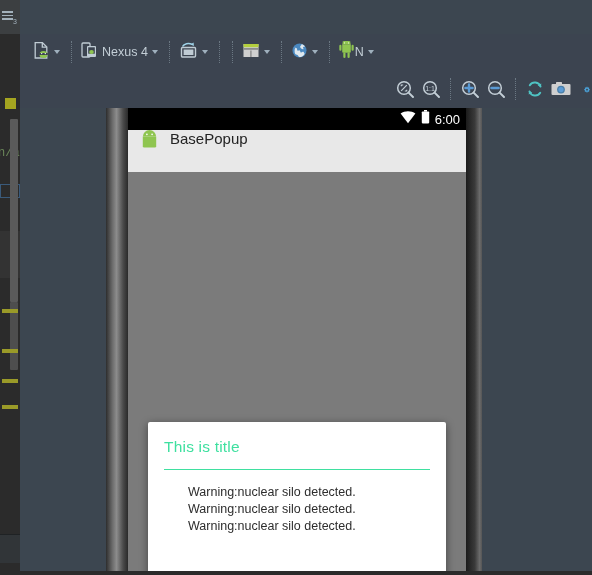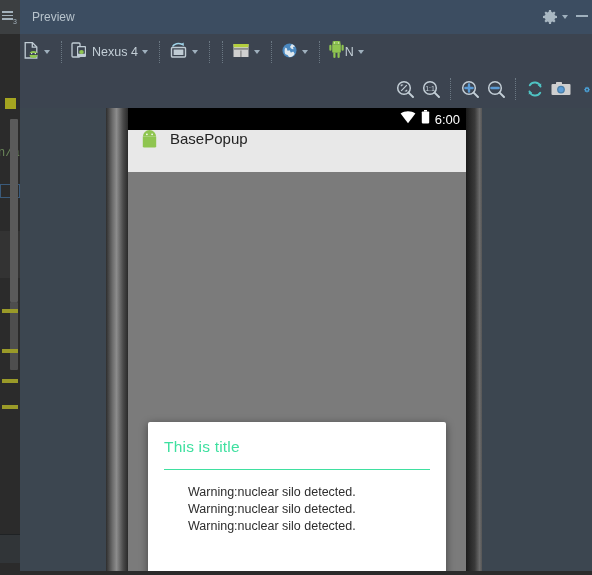--- a/index.html
+++ b/index.html
@@ -39,21 +39,21 @@
   .pv-gear{position:absolute;right:34px;top:9px;width:16px;height:16px;}
   .pv-gear-caret{position:absolute;right:24px;top:15px;}
   .pv-hide{position:absolute;right:4px;top:15px;width:12px;height:2px;background:#9fb0bd;}
 
   .caret{width:0;height:0;border-left:3.5px solid transparent;border-right:3.5px solid transparent;
     border-top:4px solid #9fb0bd;}
 
   
   .toolbar{position:absolute;left:0;top:34px;width:572px;height:36px;background:#3c4450;
     border-bottom:1px solid #36404b;}
-  .tb-row{position:absolute;left:0;top:0;height:36px;display:flex;align-items:center;padding-left:0;}
+  .tb-row{position:absolute;left:0;top:0;height:36px;display:flex;align-items:center;padding-left:10px;}
   .tb-item{display:flex;align-items:center;height:26px;padding:0 3px;border-radius:2px;}
   .tb-item.sel{background:#46545a;border:1px solid #5b6f72;padding:0 4px;}
   .tb-label{font-size:12.5px;color:#c3ced6;margin-left:4px;white-space:nowrap;}
   .tb-caret{margin-left:4px;margin-right:2px;}
   .tb-div{width:0;border-left:1px dotted #6b7883;height:22px;margin:0 6px;}
 
   .toolbar2{position:absolute;left:0;top:70px;width:572px;height:38px;background:#3c4450;}
   .tb2-row{position:absolute;right:2px;top:0;height:38px;display:flex;align-items:center;}
   .tb2-item{width:26px;height:26px;display:flex;align-items:center;justify-content:center;}
 
@@ -116,31 +116,20 @@
       <div class="mark" style="top: 275px; background: rgb(154, 154, 40);"></div>
       <div class="mark" style="top: 315px; background: rgb(154, 154, 40);"></div>
       <div class="mark" style="top: 345px; background: rgb(154, 154, 40);"></div>
       <div class="mark" style="top: 371px; background: rgb(154, 154, 40);"></div>
     </div>
     <div class="ed-bot"></div>
   </div>
 
   <div class="preview-win">
 
-    <div class="pv-header">
-      <div class="pv-header-title">Preview</div>
-      <div class="pv-gear">
-        <svg width="16" height="16" viewBox="0 0 16 16">
-          <path fill="#a8b7c2" d="M8 5.2A2.8 2.8 0 1 0 8 10.8 2.8 2.8 0 1 0 8 5.2zm0 1.5a1.3 1.3 0 1 1 0 2.6 1.3 1.3 0 0 1 0-2.6z"></path>
-          <path fill="#a8b7c2" d="M7 1h2l.3 1.8 1.3.6 1.5-1 1.4 1.4-1 1.5.6 1.3L15 7v2l-1.9.3-.6 1.3 1 1.5-1.4 1.4-1.5-1-1.3.6L9 15H7l-.3-1.9-1.3-.6-1.5 1-1.4-1.4 1-1.5-.6-1.3L1 9V7l1.9-.4.6-1.3-1-1.5 1.4-1.4 1.5 1 1.3-.6z"></path>
-        </svg>
-      </div>
-      <div class="pv-gear-caret caret"></div>
-      <div class="pv-hide"></div>
-    </div>
 
     <div class="toolbar">
       <div class="tb-row">
 
         <div class="tb-item">
           <span>
             <svg width="17" height="19" viewBox="0 0 17 19">
               <path fill="none" stroke="#c0ccd4" stroke-width="1.3" d="M2.2 1.6h7.2l4.4 4.4v11H2.2z"></path>
               <path fill="none" stroke="#c0ccd4" stroke-width="1.3" d="M9.3 1.7v4.5h4.4"></path>
               <ellipse cx="10.5" cy="13.5" rx="4" ry="3.6" fill="#8fc550"></ellipse>

